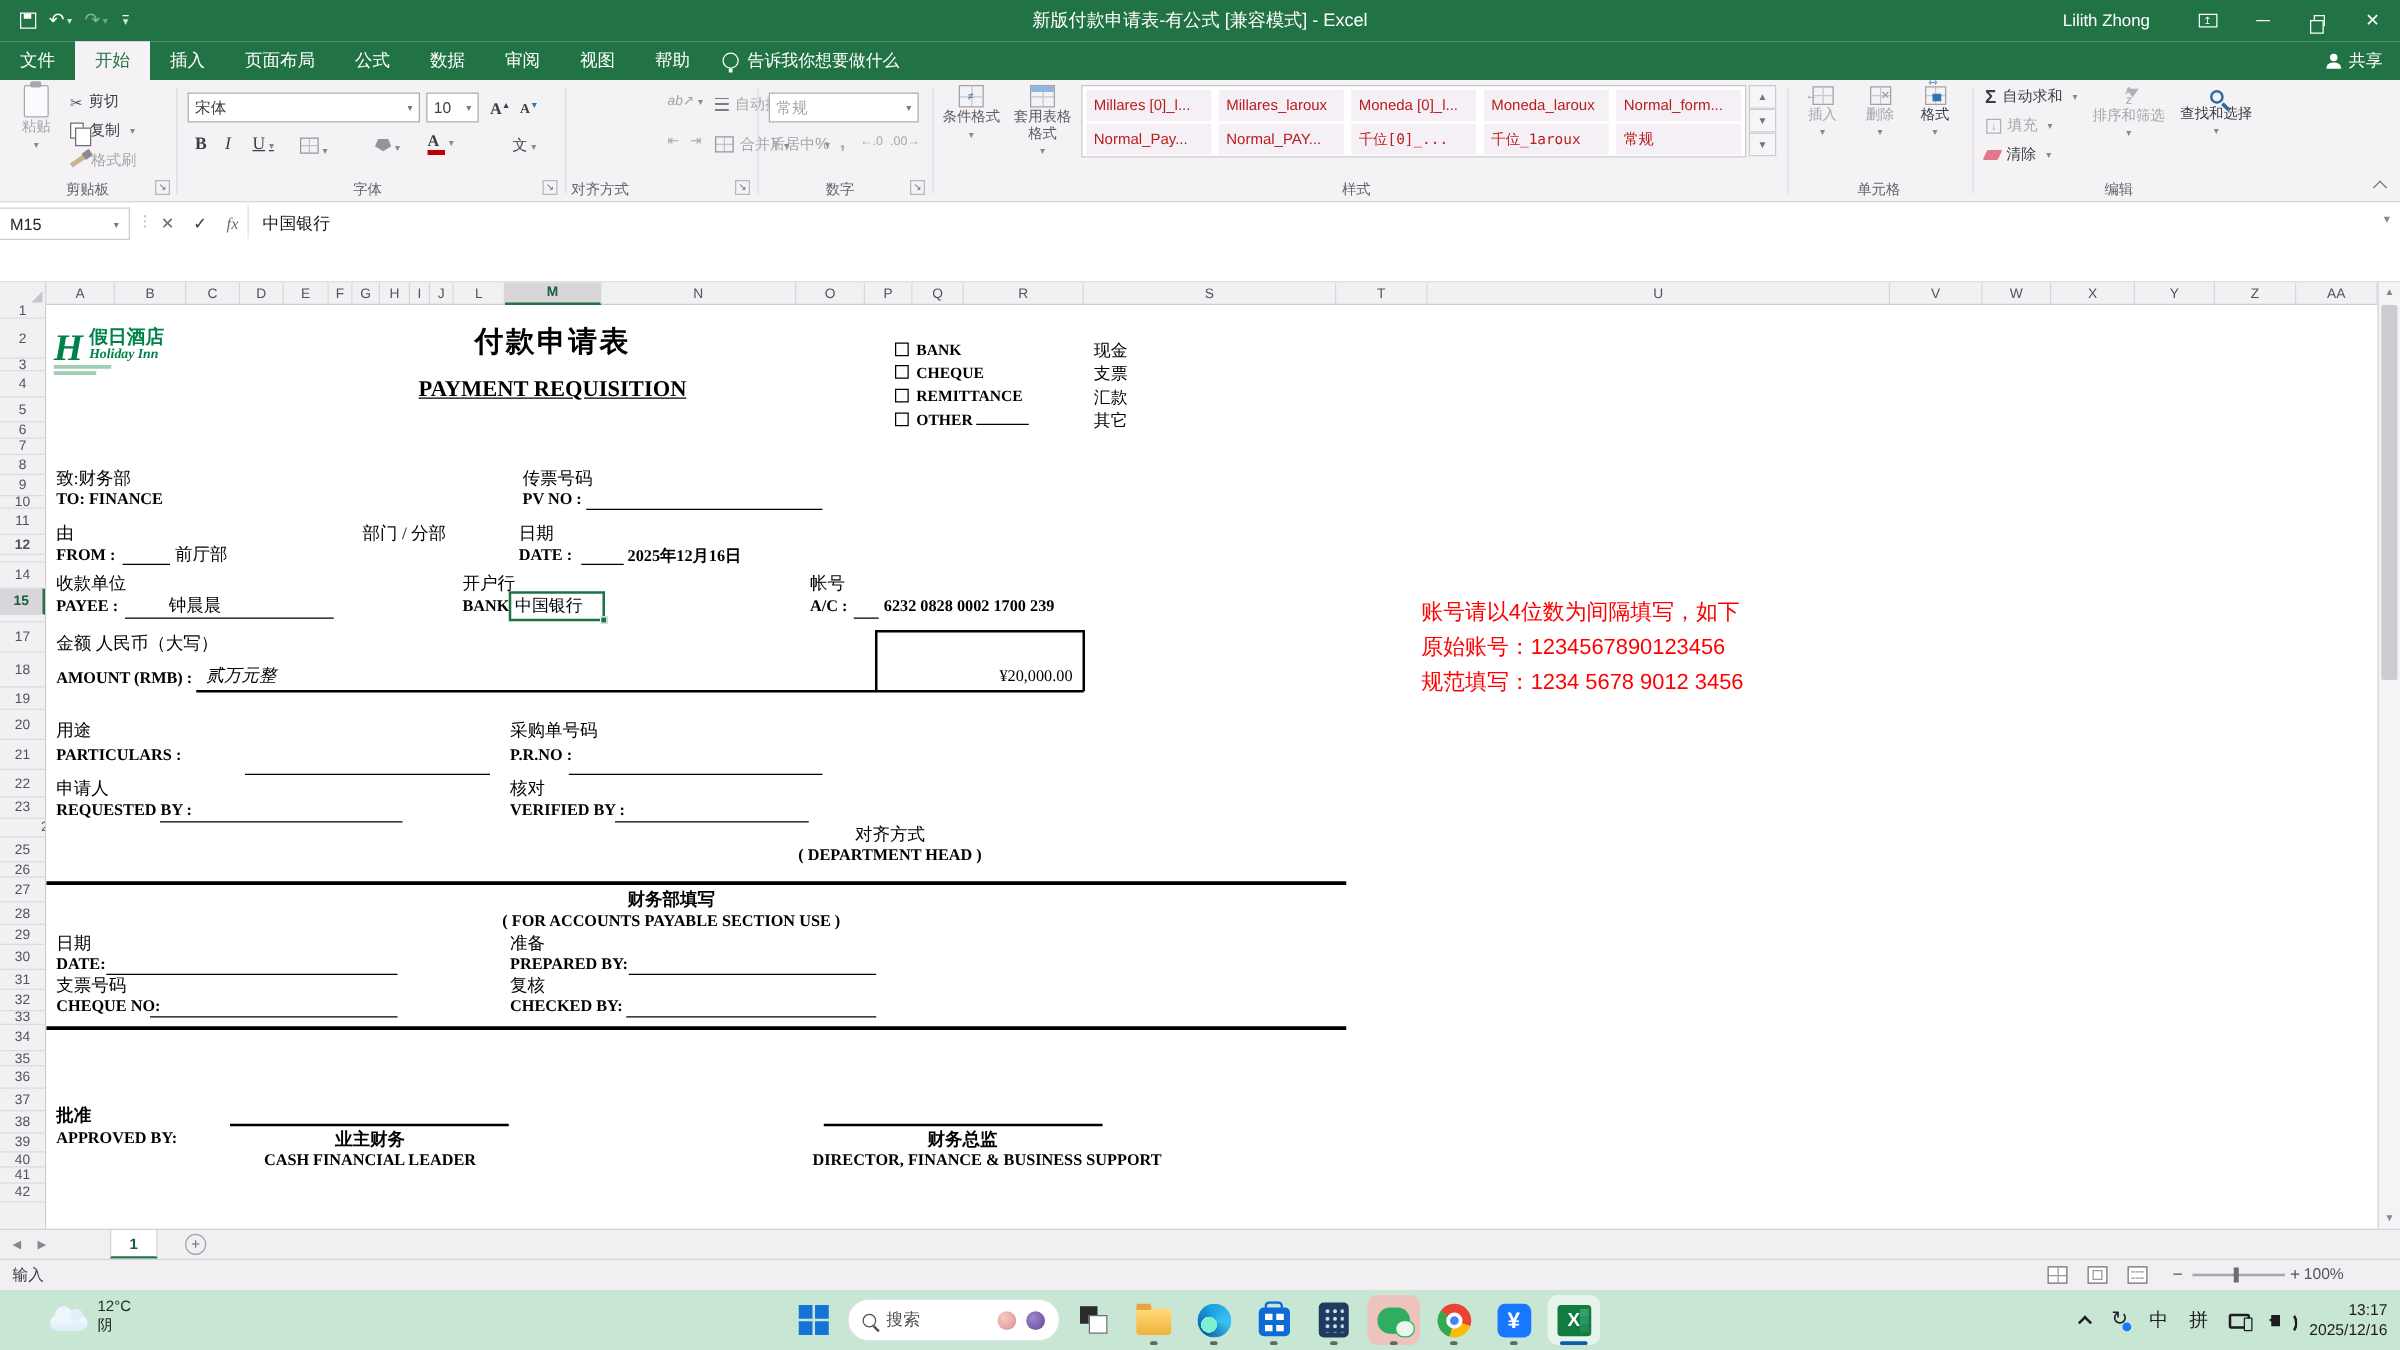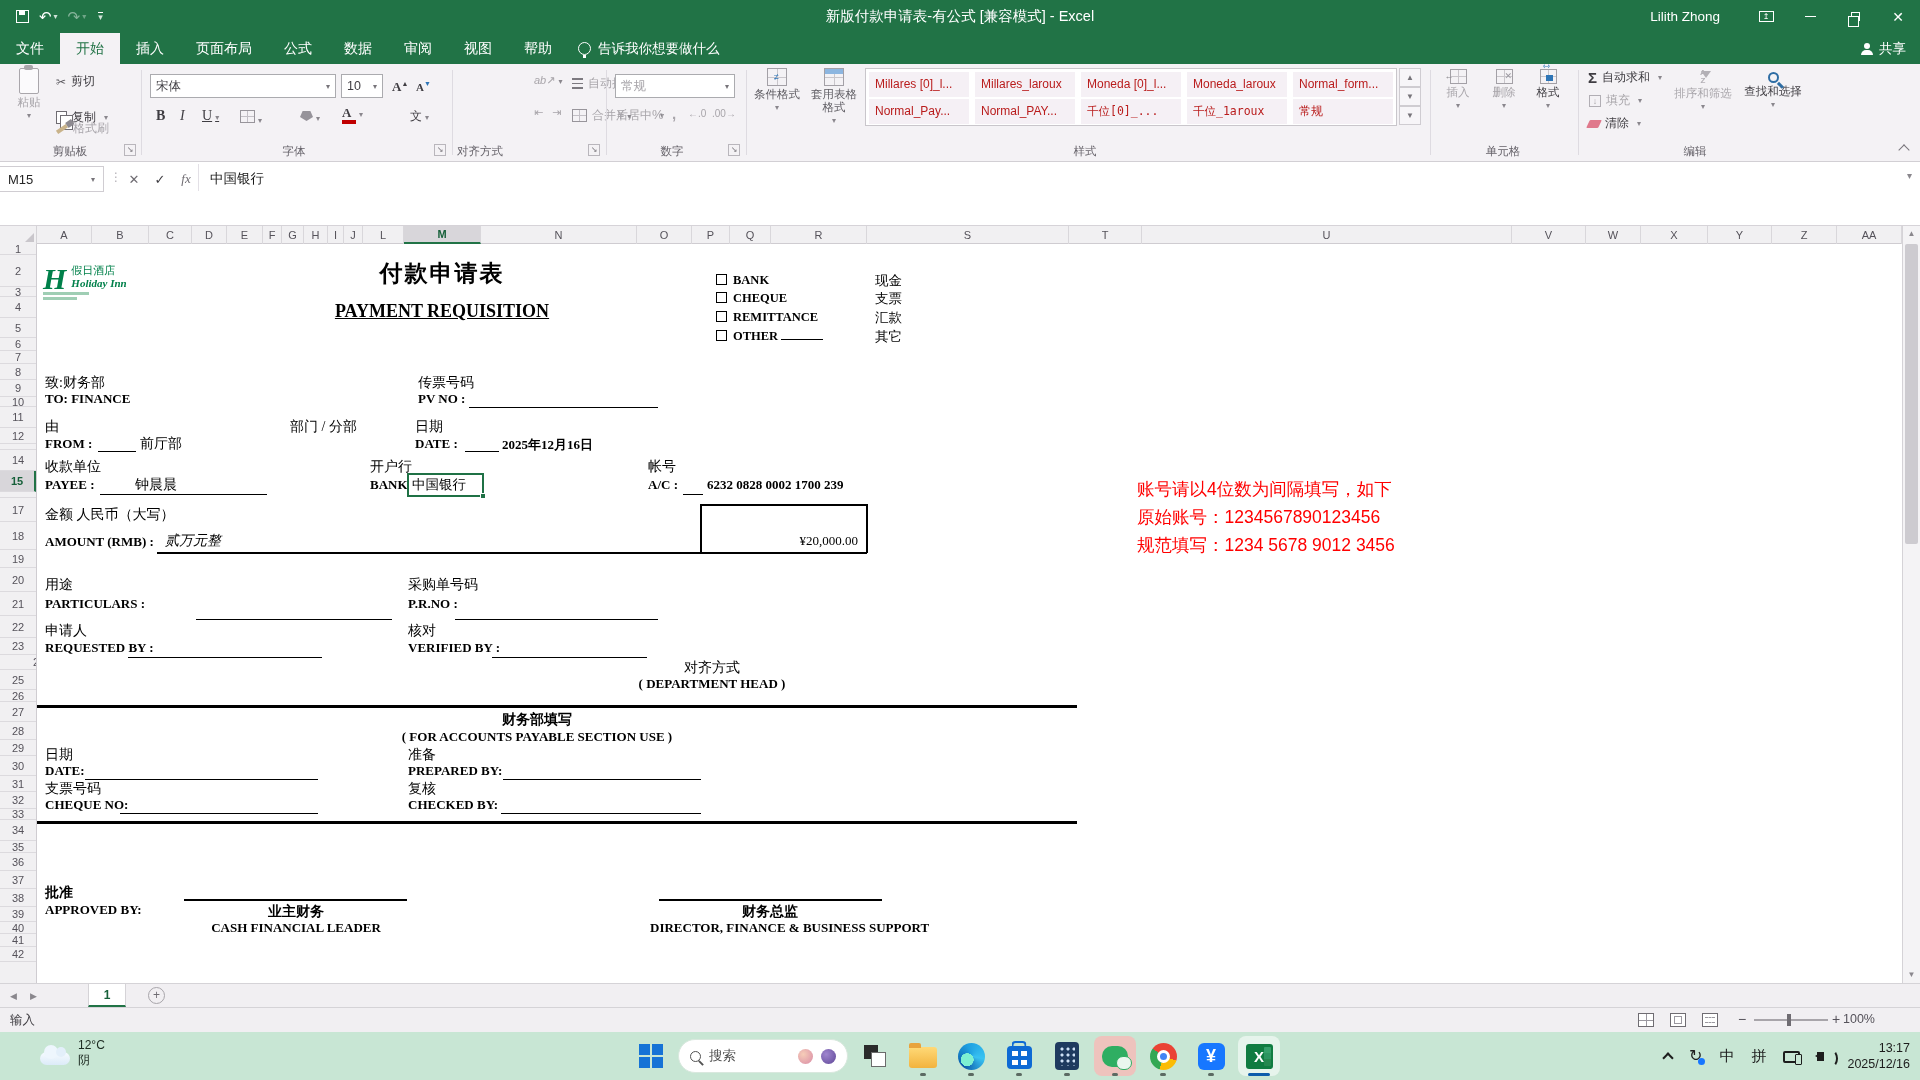--- a/index.html
+++ b/index.html
@@ -101,21 +101,21 @@
   .thick{position:absolute;height:3px;background:#000}
   .ctr{text-align:center}
   .chkrow-box{position:absolute;width:11px;height:11px;border:1.2px solid #000;background:#fff}
   .chk-en{position:absolute;font-size:12.5px;font-weight:600;white-space:nowrap}
   .chk-cn{position:absolute;font-size:13.5px;white-space:nowrap}
   .mline{display:inline-block;width:42px;border-bottom:1.2px solid #000;height:11px;margin-left:3px}
   #cellM15{position:absolute;left:370px;top:229px;width:77px;height:24px;border:2px solid #1f7145;background:#fff;font-size:13.5px;line-height:20px;padding-left:3px}
   #cellM15 .handle{position:absolute;right:-4px;bottom:-4px;width:6px;height:6px;background:#1f7145;border:1px solid #fff}
   #logo{position:absolute;left:6px;top:20px;width:130px;height:46px;color:#00804a}
   #logo .scriptH{font-family:"Liberation Serif",serif;font-style:italic;font-weight:bold;font-size:30px;line-height:30px;float:left;margin-right:5px}
-  #logo .l1{font-size:11px;font-weight:normal;line-height:13px}
+  #logo .l1{font-size:15px;font-weight:bold;line-height:13px}
   #logo .l2{font-size:11px;font-style:italic;font-weight:bold;line-height:12px}
   #logo .bar{width:46px;height:3px;background:#9fceb4;margin-top:3px}
   #logo .bar.b2{width:34px;height:2.5px;margin-top:2px}
   #annotation{position:absolute;left:1100px;top:231px;width:500px;font-family:"Liberation Sans","DejaVu Sans",sans-serif;font-size:17.5px;font-weight:500;line-height:28px;white-space:nowrap}
   
   #vscroll{position:absolute;right:0;top:226px;width:18px;height:757px;background:#f4f3f5;border-left:1px solid #d5d3d7}
   #vscroll .arr{position:absolute;left:0;width:17px;height:16px;color:#8a878d;font-size:8px;text-align:center;line-height:16px}
   #vthumb{position:absolute;left:2px;top:18px;width:13px;height:300px;background:#cdcbd0;border-radius:2px}
   #tabbar{position:absolute;left:0;top:983px;width:1920px;height:24px;background:#f1eff2;border-top:1px solid #d5d3d7;font-size:12px}
   .tnav{position:absolute;top:0;height:23px;display:flex;align-items:center;color:#8a878d;font-size:9px}
@@ -249,21 +249,21 @@
 
   <div class="bigbtn disabled" style="left:8px;top:4px;width:42px">
     <span class="ic-clip"></span>
     <span class="lbl">粘贴</span>
     <span class="car">▾</span>
   </div>
   <div class="smbtn" style="left:56px;top:9px">
     <span style="font-size:12px;color:#5c5a60">✂</span>
     <span>剪切</span>
   </div>
-  <div class="smbtn caret" style="left:56px;top:45px">
+  <div class="smbtn caret" style="left:56px;top:32px">
     <span class="ic-copy"></span>
     <span>复制</span>
   </div>
   <div class="smbtn disabled" style="left:56px;top:56px">
     <span class="ic-brush"></span>
     <span>格式刷</span>
   </div>
   <span class="glabel" style="left:30px;width:80px">剪贴板</span>
   <span class="launch" style="left:124px">↘</span>
   <div class="gdiv" style="left:141px"></div>
@@ -453,21 +453,21 @@
     <div class="rowh" style="height: 32px;">2</div>
     <div class="rowh" style="height: 10px;">3</div>
     <div class="rowh" style="height: 21px;">4</div>
     <div class="rowh" style="height: 20px;">5</div>
     <div class="rowh" style="height: 13px;">6</div>
     <div class="rowh" style="height: 13px;">7</div>
     <div class="rowh" style="height: 16px;">8</div>
     <div class="rowh" style="height: 17px;">9</div>
     <div class="rowh" style="height: 10px;">10</div>
     <div class="rowh" style="height: 21px;">11</div>
-    <div class="rowh" style="height: 16px;">12</div>
+    <div class="rowh" style="height: 16px; font-weight: bold;">12</div>
     <div class="rowh" style="height: 6px;"></div>
     <div class="rowh" style="height: 21px;">14</div>
     <div class="rowh sel" style="height: 21px;">15</div>
     <div class="rowh" style="height: 6px;"></div>
     <div class="rowh" style="height: 24px;">17</div>
     <div class="rowh" style="height: 28px;">18</div>
     <div class="rowh" style="height: 18px;">19</div>
     <div class="rowh" style="height: 24px;">20</div>
     <div class="rowh" style="height: 24px;">21</div>
     <div class="rowh" style="height: 22px;">22</div>

